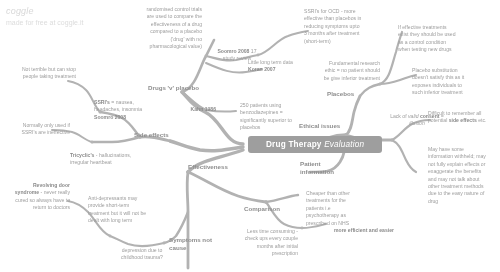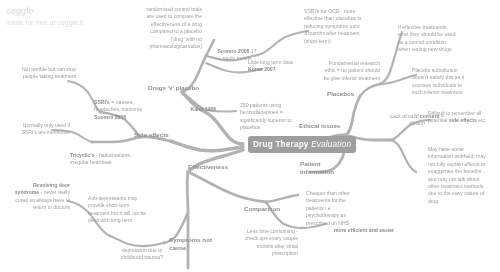--- a/index.html
+++ b/index.html
@@ -25,21 +25,21 @@
   .node b{color:#8a8a8a;font-weight:bold;}
   .node i{font-style:italic;}
 
   .branch{position:absolute;font-size:6.2px;font-weight:bold;color:#8e8e8e;white-space:nowrap;}
 
   .center{
     position:absolute;
     background:#9e9e9e;
     color:#ffffff;
     border-radius:3px;
-    padding:4px 5px;
+    padding:4px 18px;
     font-size:8.2px;
     font-weight:bold;
     white-space:nowrap;
     letter-spacing:.2px;
   }
   .center i{font-weight:normal;font-style:italic;}
 </style>
 </head>
 <body>
 

